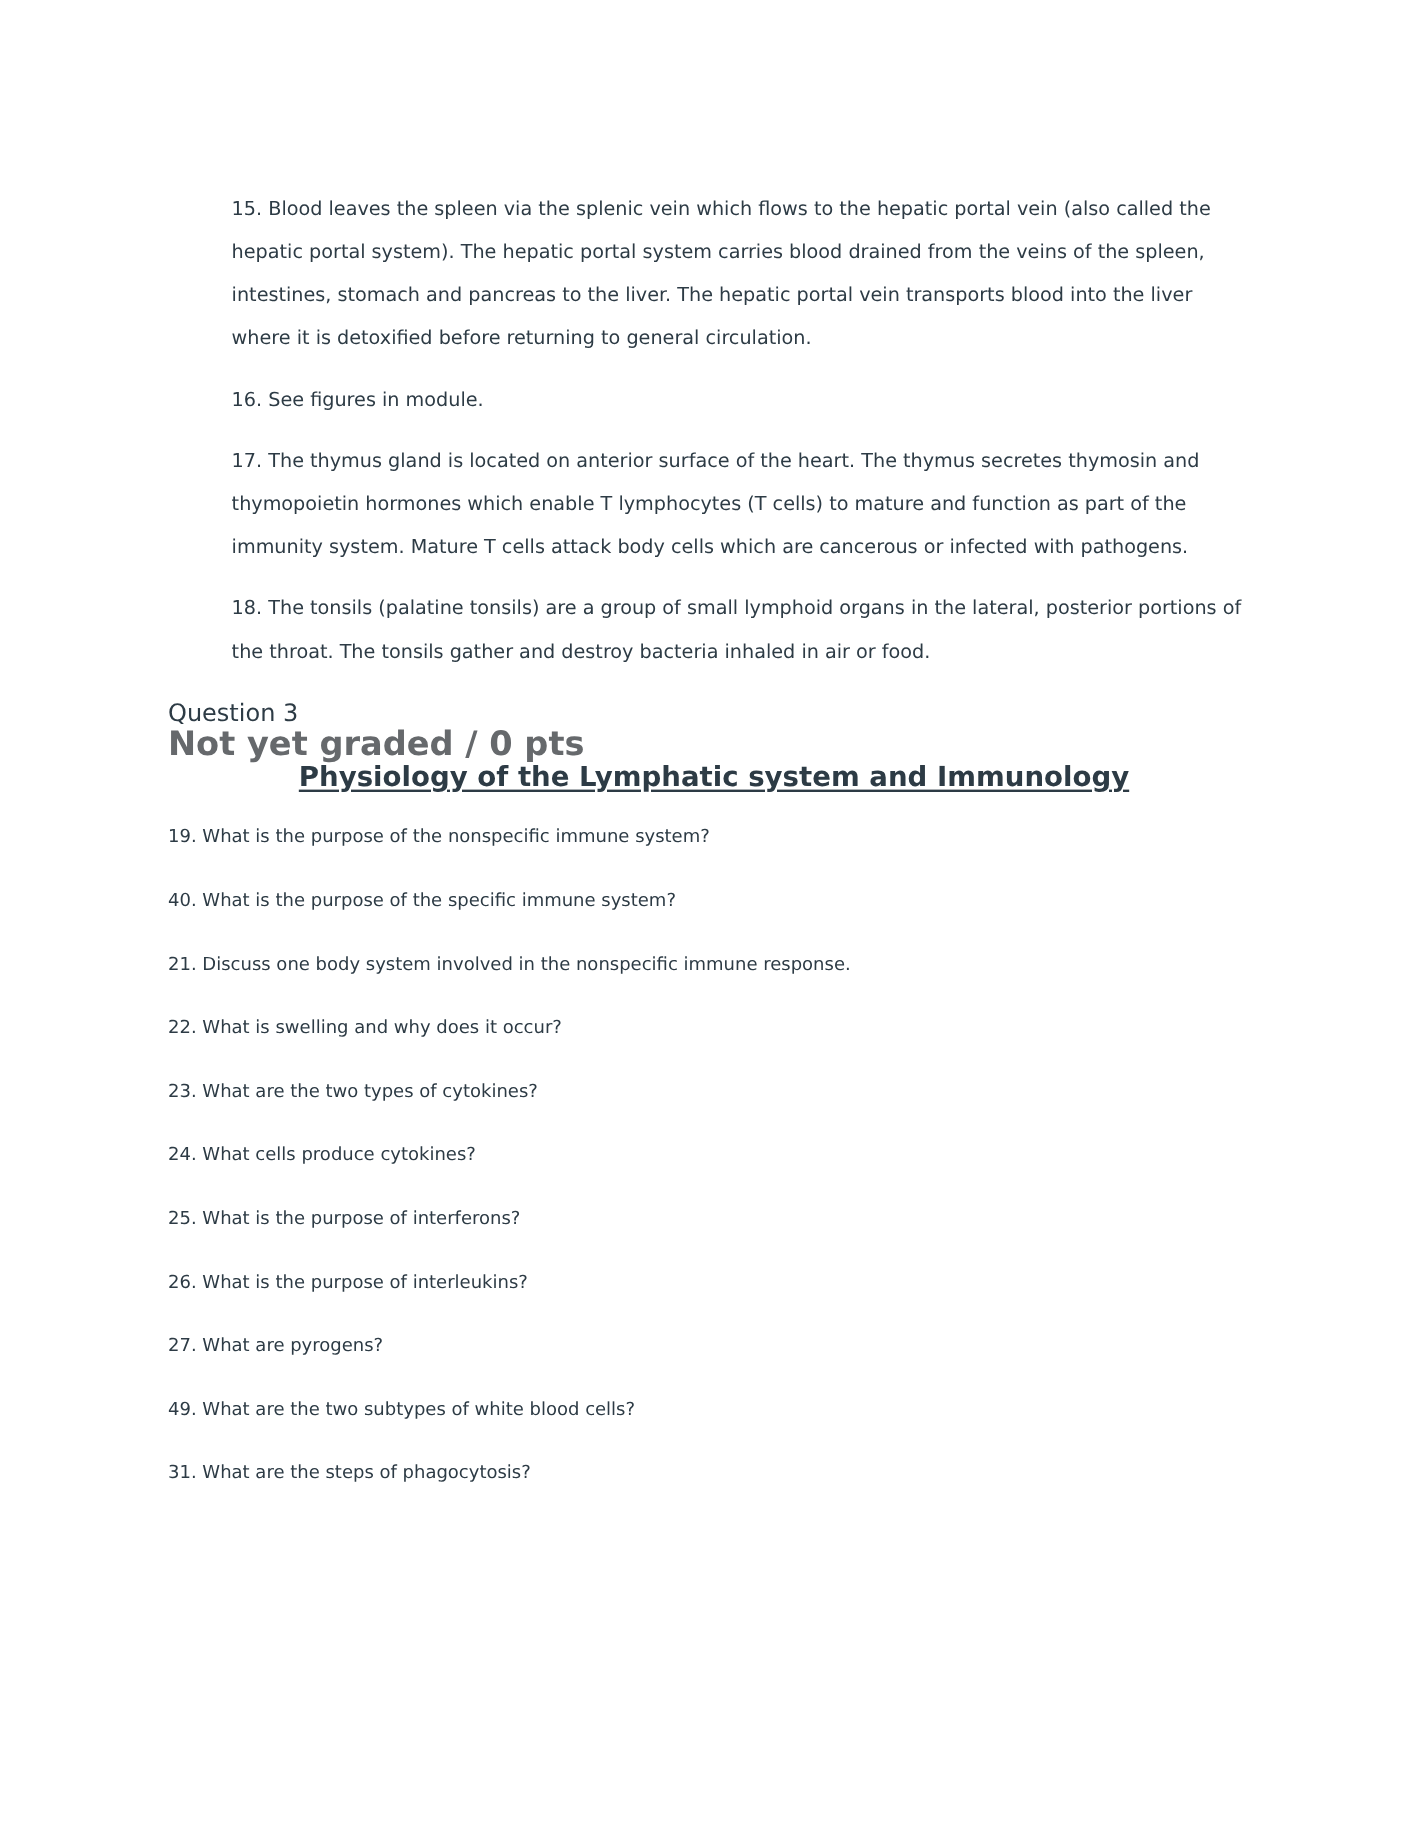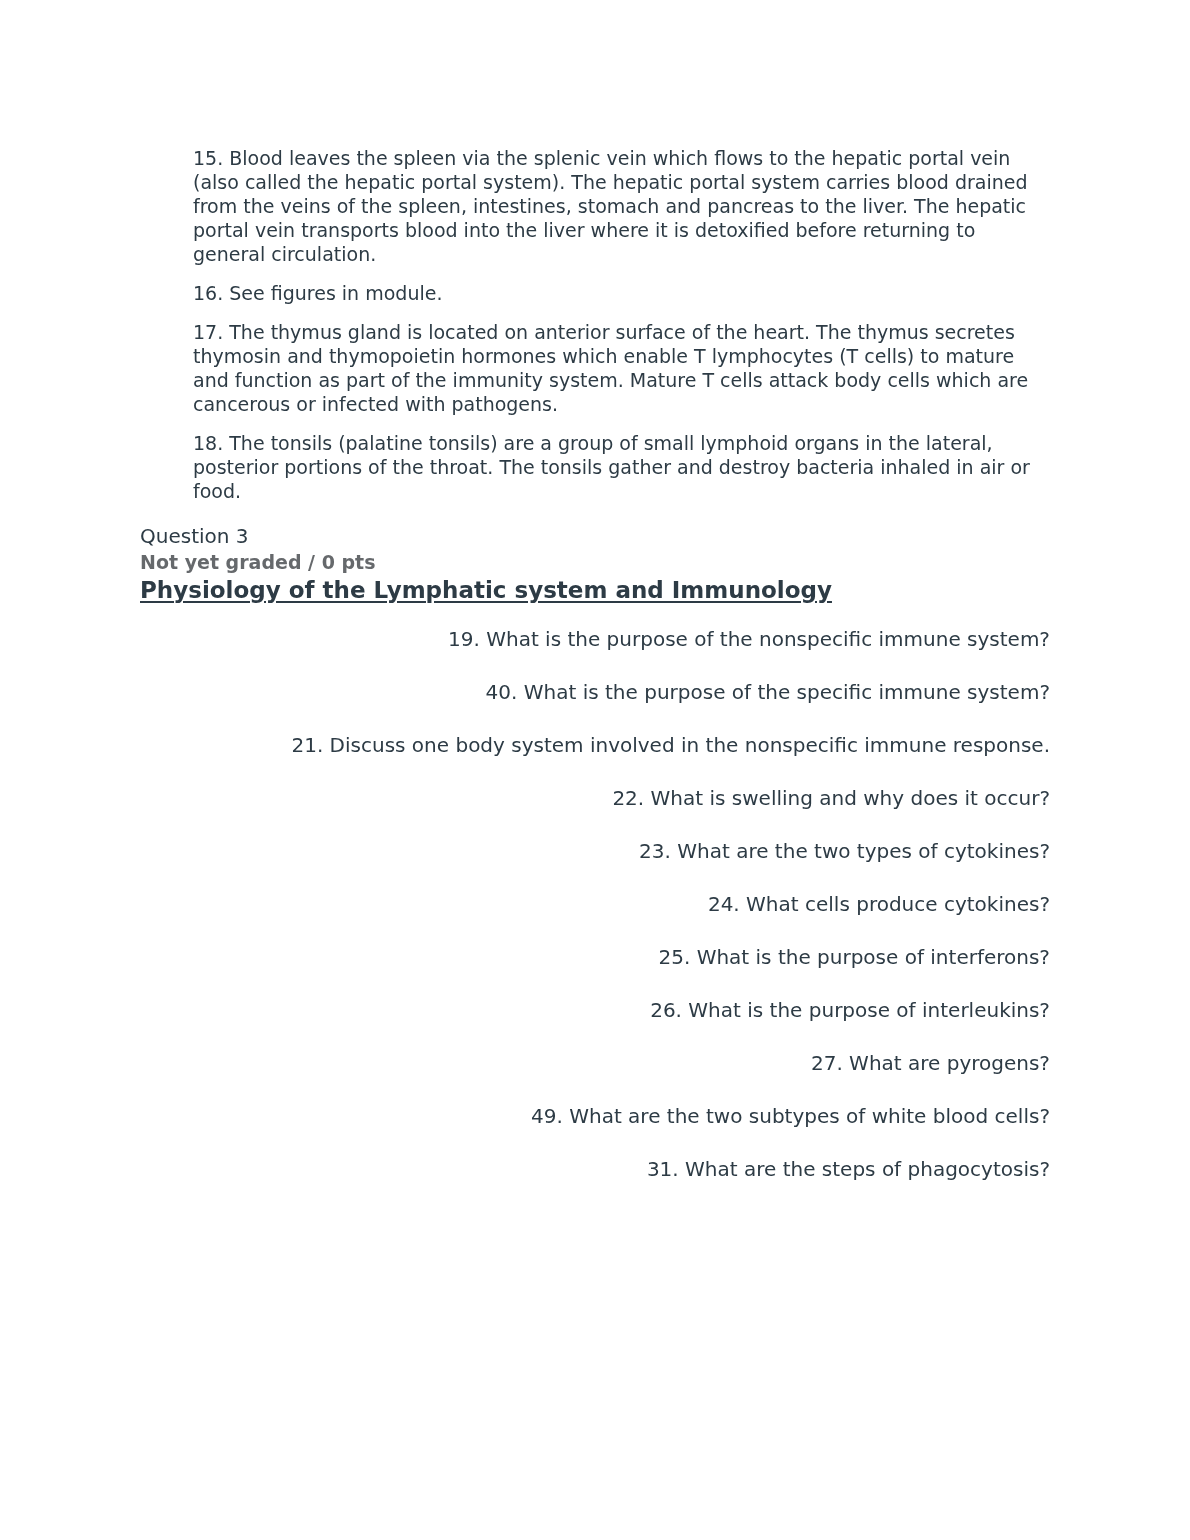--- a/index.html
+++ b/index.html
@@ -22,58 +22,58 @@
     color: var(--text);
   }
   .content {
     padding: 142px 140px 0 140px;
   }
   .answers {
     margin-left: 53px;
     width: 852px;
   }
   .answers p {
-    margin: 4px 0 15px 0;
-    font-size: 19px;
-    line-height: 24px;
+    margin: 14px 0 15px 0;
+    font-size: 16px;
+    line-height: 36px;
   }
   .question-header {
     margin-top: 20px;
   }
   .q-title {
     font-size: 20px;
     line-height: 26px;
     font-weight: normal;
     color: var(--text);
   }
   .q-status {
-    font-size: 19px;
+    font-size: 28px;
     line-height: 26px;
     font-weight: bold;
     color: var(--muted);
   }
   .q-heading {
     margin: 0;
     font-size: 23px;
     line-height: 30px;
     font-weight: bold;
     color: var(--text);
     text-decoration: underline;
     text-decoration-thickness: 2px;
     text-underline-offset: 3px;
+    text-align: center;
   }
   .questions {
     margin-top: 20px;
     width: 910px;
   }
   .questions p {
     margin: 0 0 25px 0;
-    font-size: 20px;
+    font-size: 15px;
     line-height: 28px;
-    text-align: right;
   }
 </style>
 </head>
 <body>
 
 <div class="page">
   <div class="content">
 
     <section class="answers">
       <p>15. Blood leaves the spleen via the splenic vein which flows to the hepatic portal vein (also called the hepatic portal system). The hepatic portal system carries blood drained from the veins of the spleen, intestines, stomach and pancreas to the liver. The hepatic portal vein transports blood into the liver where it is detoxified before returning to general circulation.</p>

